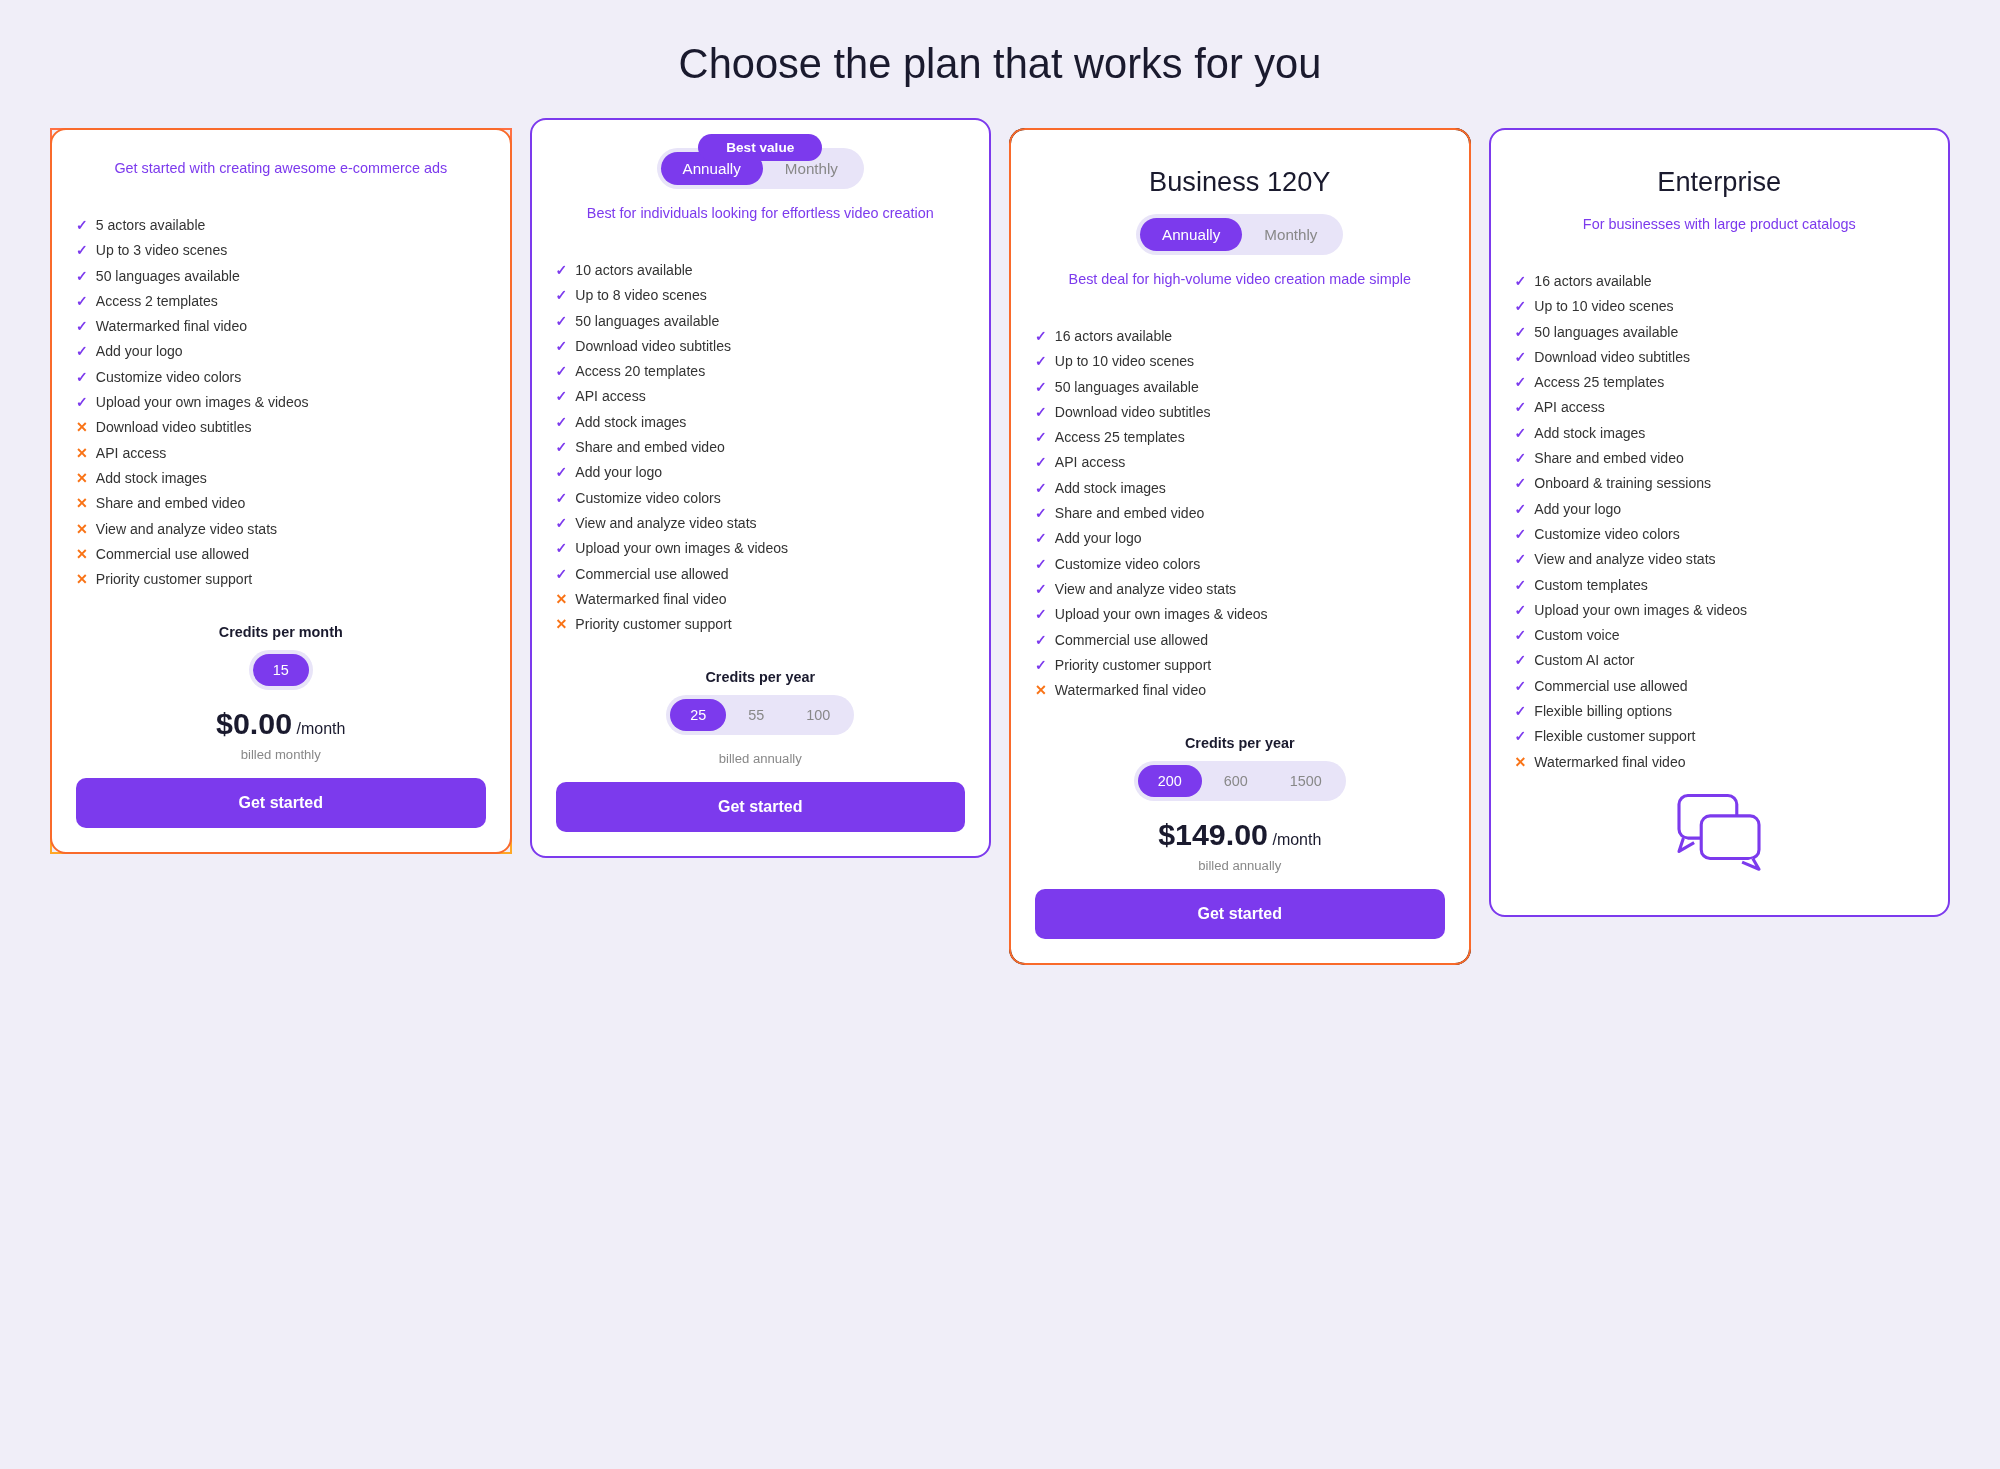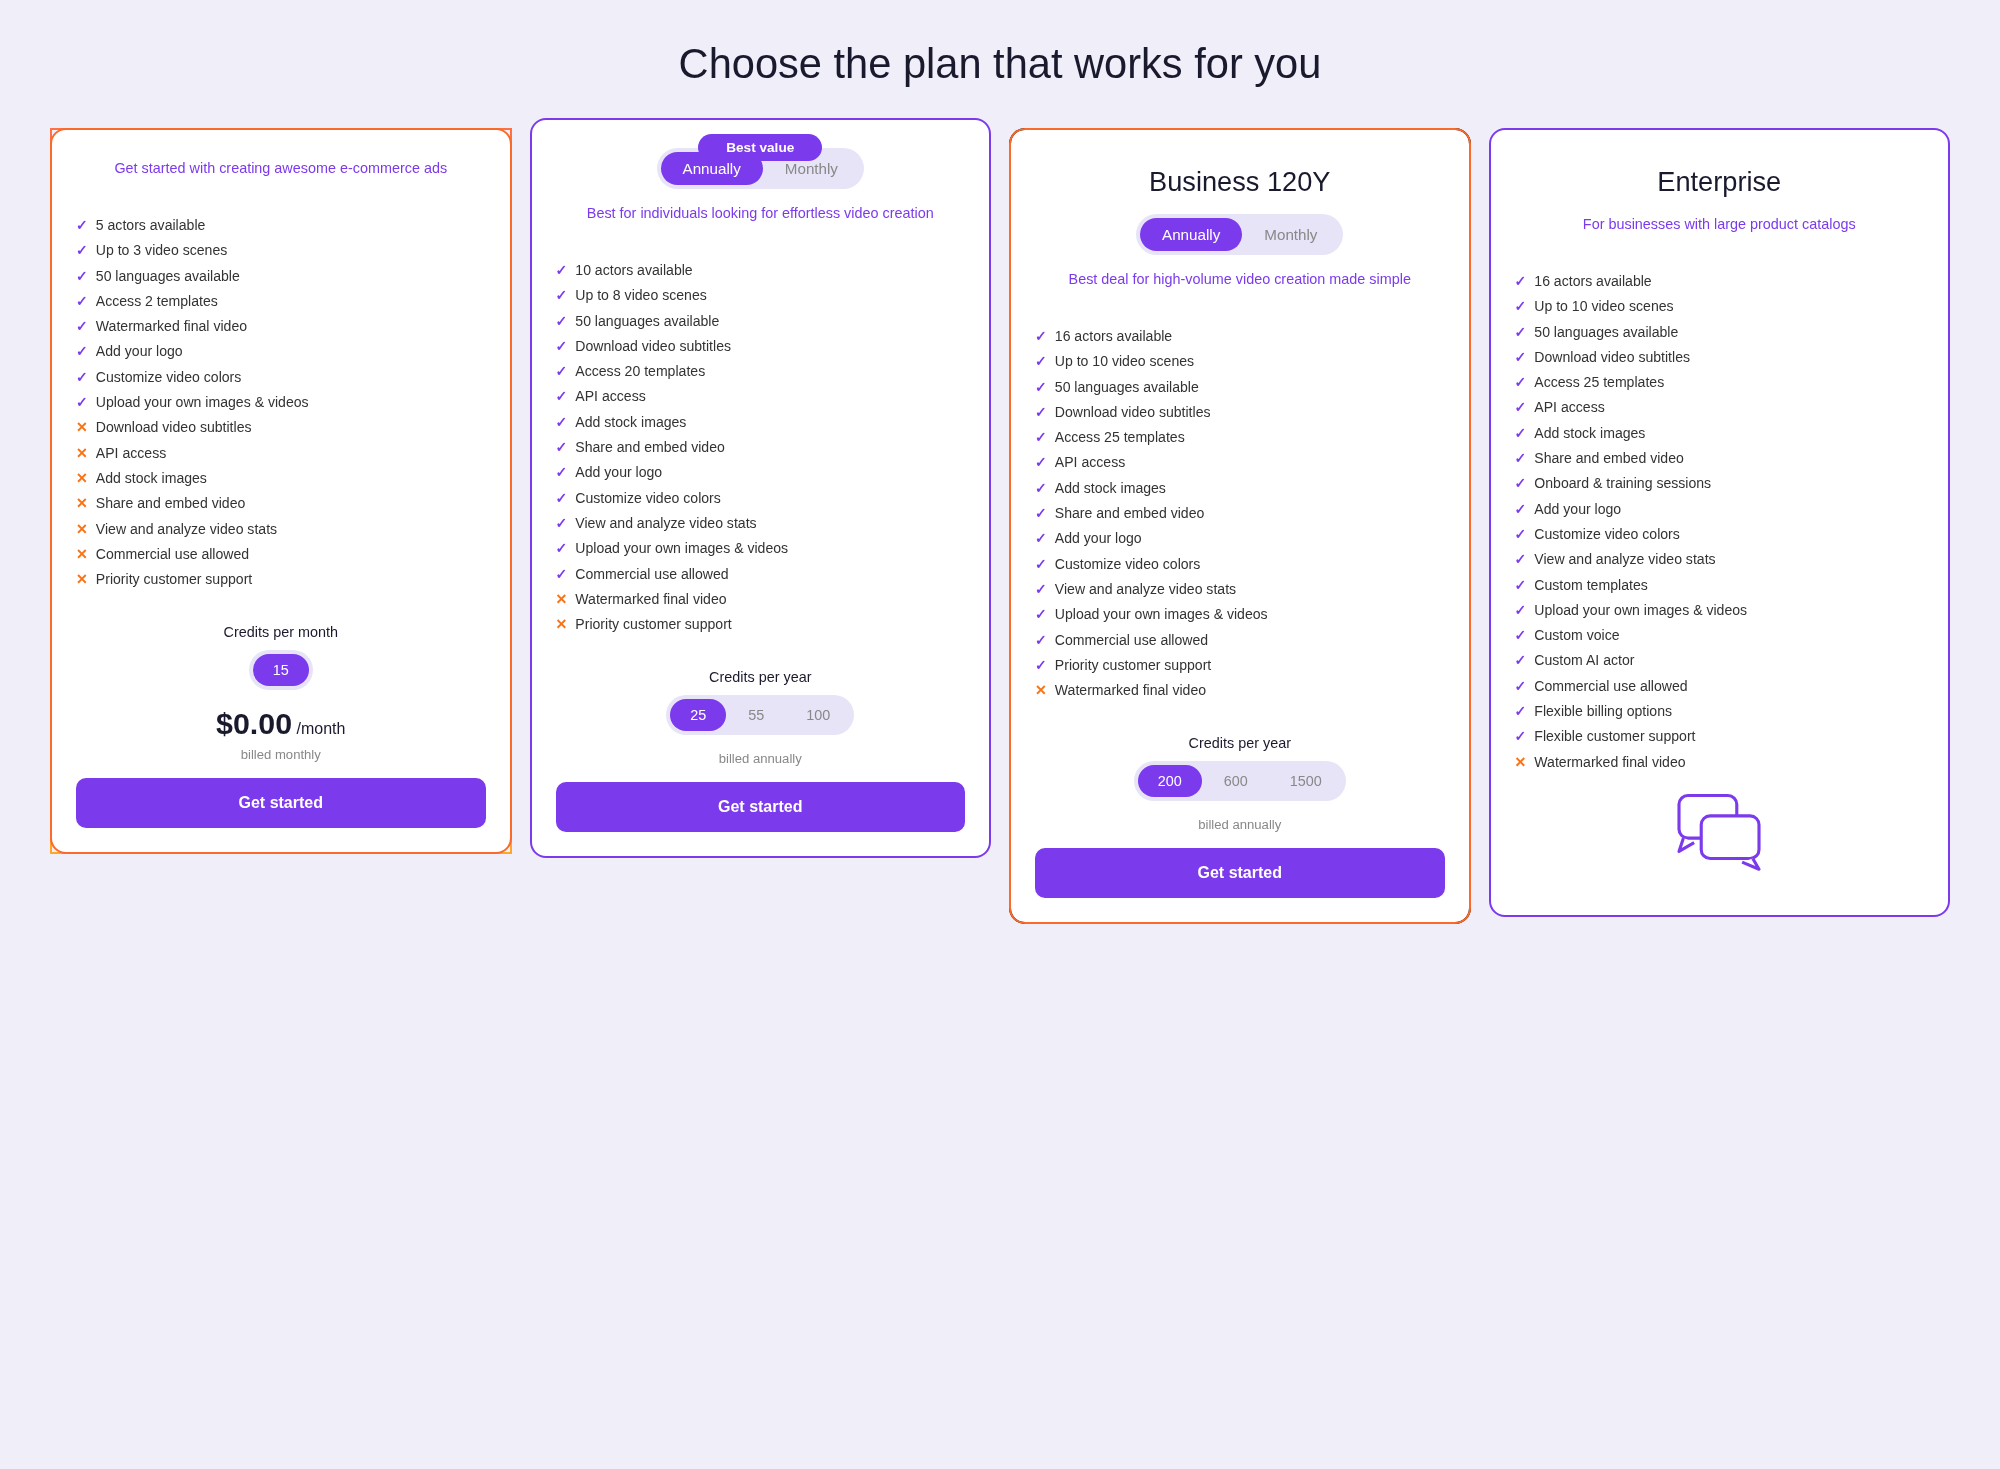--- a/index.html
+++ b/index.html
@@ -124,21 +124,21 @@
     }
     .check-icon { color: #7c3aed; font-weight: bold; flex-shrink: 0; }
     .x-icon { color: #f97316; font-weight: bold; flex-shrink: 0; }
     .credits-section {
       margin-top: auto;
       text-align: center;
       padding-top: 16px;
     }
     .credits-label {
       font-size: 0.9rem;
-      font-weight: 400;
+      font-weight: 700;
       color: #1a1a2e;
       margin-bottom: 10px;
     }
     .credits-selector {
       display: flex;
       background: #e8e4f8;
       border-radius: 30px;
       padding: 4px;
       margin: 0 auto 16px;
       width: fit-content;
@@ -433,20 +433,24 @@
           <span>Watermarked final video</span>
         </li>
       </ul>
       <div class="credits-section">
         <div class="credits-label">Credits per year</div>
         <div class="credits-selector">
           <button class="credit-btn active">200</button>
           <button class="credit-btn inactive">600</button>
           <button class="credit-btn inactive">1500</button>
         </div>
+        <div class="price-display">
+        <span class="price-amount">$149.00</span>
+        <span class="price-period">/month</span>
+      </div>
       <div class="price-billing">billed annually</div>
         <button class="cta-button">Get started</button>
       </div>
     </div>
     <div class="plan-card enterprise">
       <h2 class="plan-name">Enterprise</h2>
       <p class="plan-subtitle">For businesses with large product catalogs</p>
       <ul class="features-list">
         <li>
           <span class="check-icon">✓</span>

